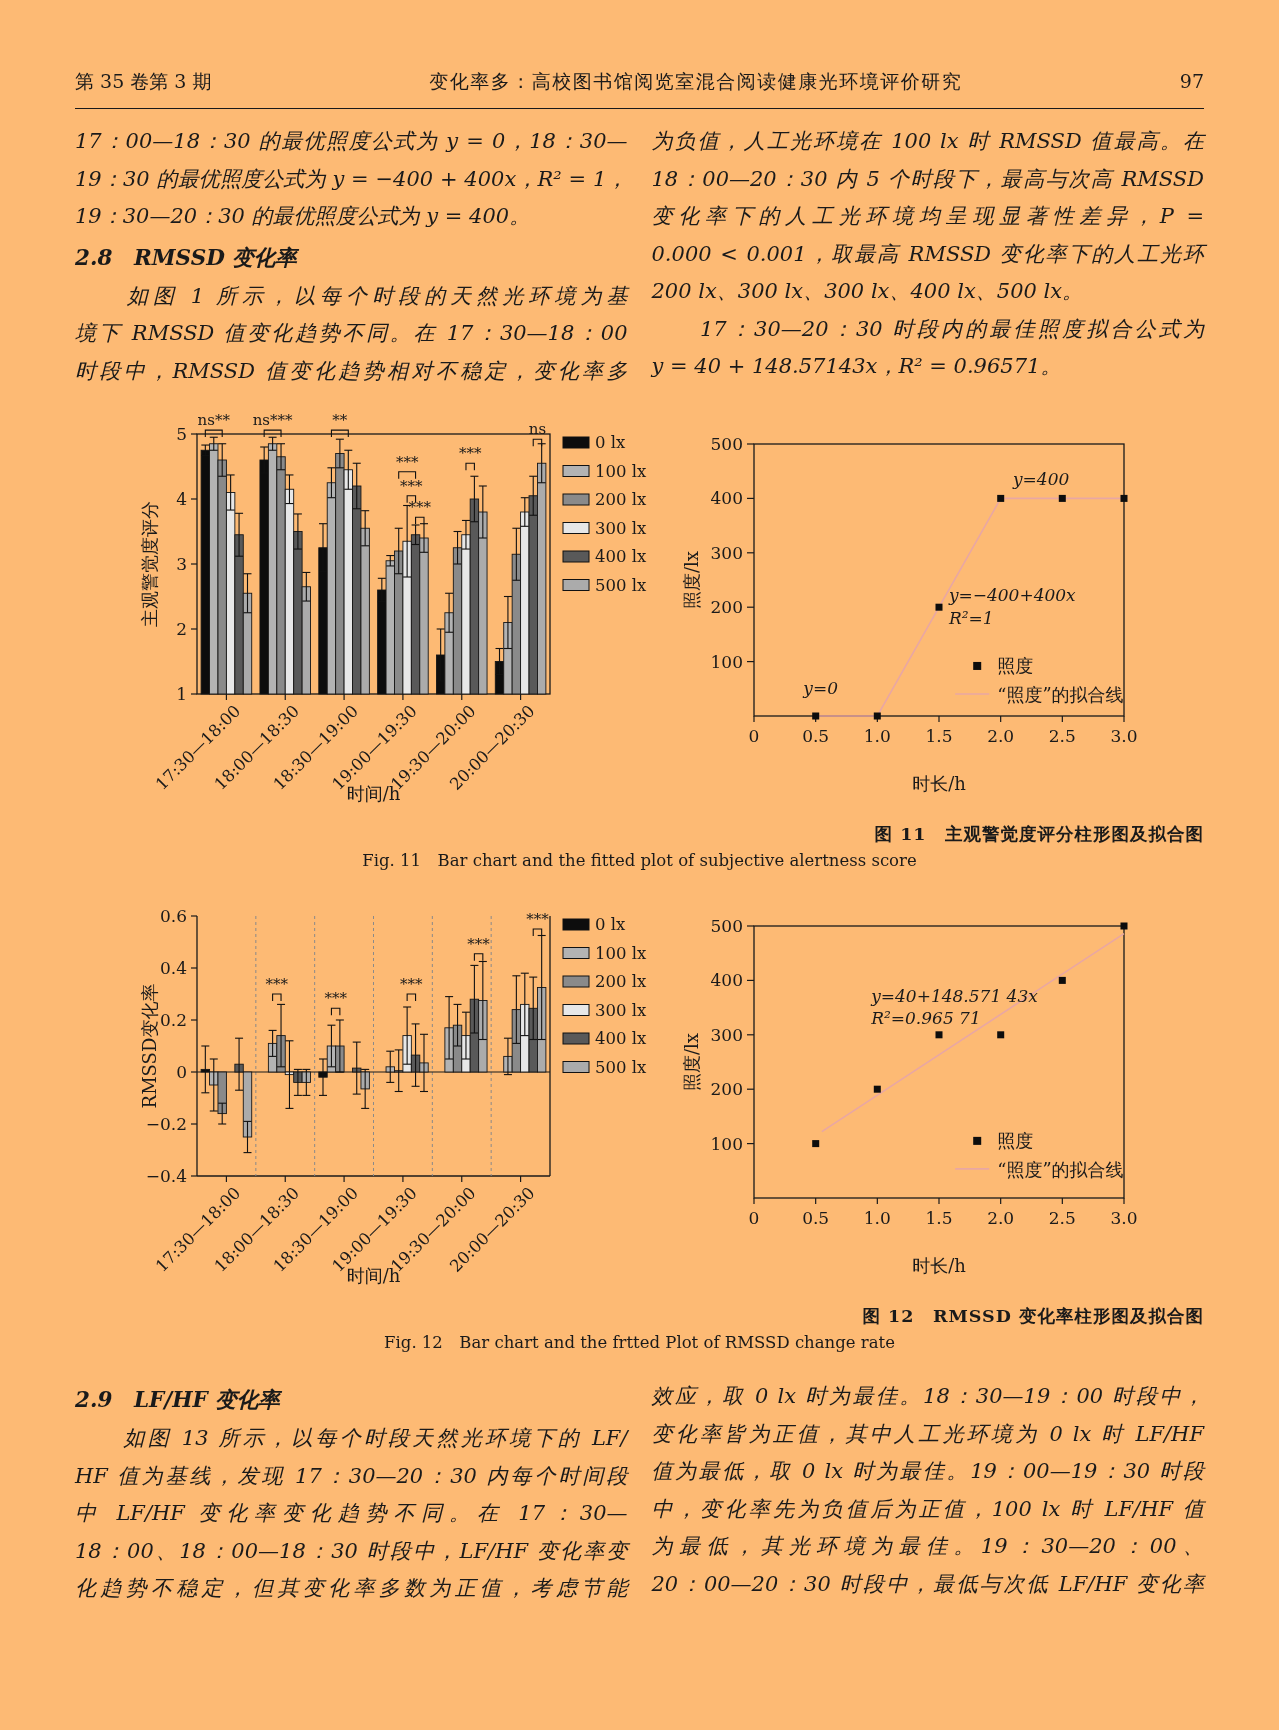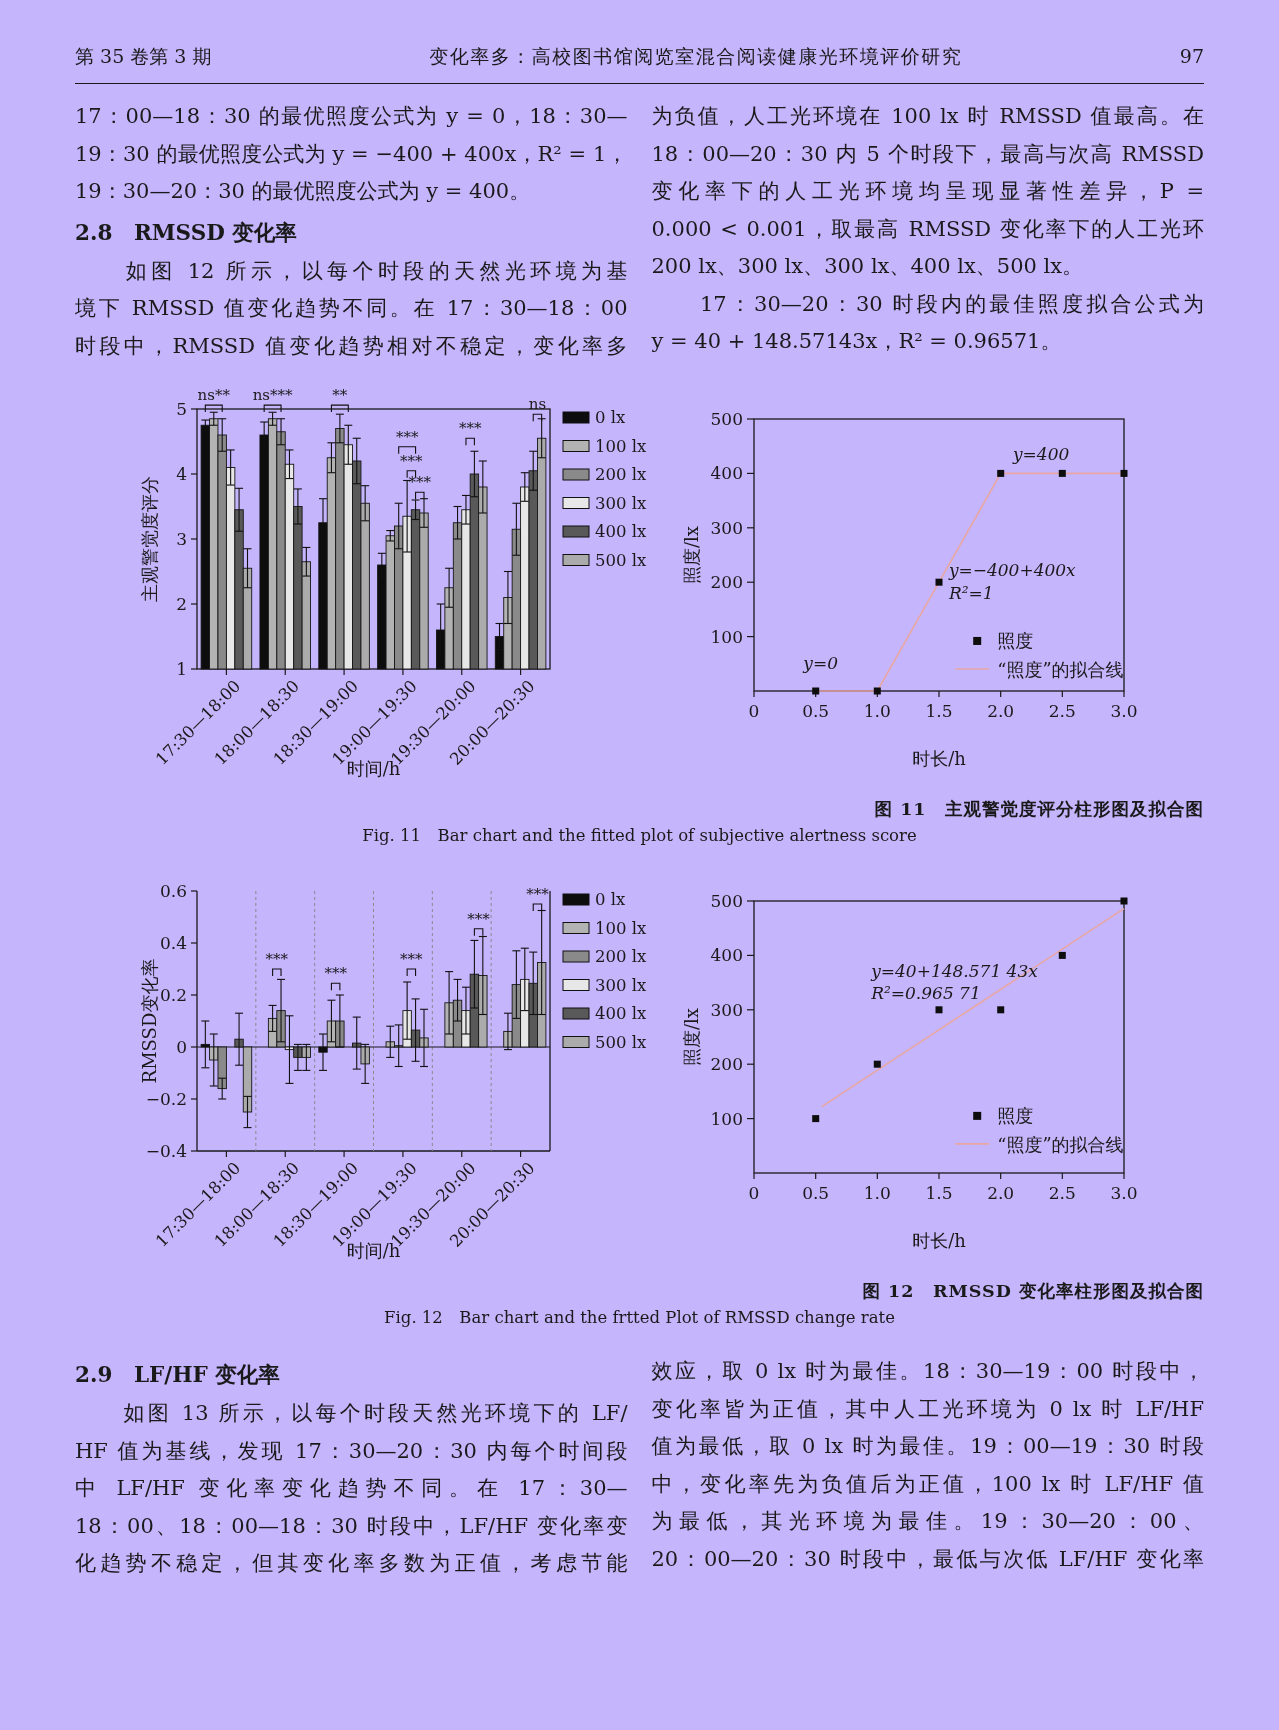--- a/index.html
+++ b/index.html
@@ -1,21 +1,21 @@
 <!DOCTYPE html>
 <html><head>
 <meta charset="utf-8">
 <style>
   html,body{margin:0;padding:0;background:#f4f4f2;}
   body{width:1279px;height:1730px;position:relative;overflow:hidden;
        font-family:"DejaVu Serif","Liberation Serif",serif;color:#1a1a1a;}
-  .page{width:1279px;height:1730px;background:#c4b5fd;box-sizing:border-box;padding:44px 75px 0;}
+  .page{width:1279px;height:1730px;background:#fdba74;box-sizing:border-box;padding:69px 75px 0;}
   .header{display:flex;align-items:baseline;border-bottom:1.6px solid #1a1a1a;padding-bottom:13px;font-size:19px;}
   .header .ttl{flex:1;text-align:center;letter-spacing:1.5px;}
-  .twocol{display:flex;gap:24px;margin-top:14px;}
+  .twocol{display:flex;gap:24px;margin-top:14px;font-style:italic;}
   .col{flex:1;min-width:0;font-size:21px;line-height:37.5px;}
   .tline{text-align:justify;text-align-last:justify;}
   .tline.pend{text-align-last:left;}
   h3.h{font-size:21.5px;font-weight:700;margin:3px 0 2px;line-height:37px;}
   .figure{margin-top:20px;text-align:center;}
   .figrow{display:flex;justify-content:center;align-items:flex-end;gap:26px;}
   svg{display:block;}
   svg text{fill:#1a1a1a;font-family:"DejaVu Serif","Liberation Serif",serif;}
   .scatter{margin-bottom:12px;}
   .cap-zh{font-size:17.5px;font-weight:600;margin-top:12px;letter-spacing:1px;text-align:right;}
@@ -35,21 +35,21 @@
 
   <div class="twocol">
     <div class="col">
       <div>
           <div class="tline">17：00—18：30 的最优照度公式为 y = 0，18：30—</div>
           <div class="tline">19：30 的最优照度公式为 y = −400 + 400x，R² = 1，</div>
           <div class="tline pend">19：30—20：30 的最优照度公式为 y = 400。</div>
         </div>
       <h3 class="h">2.8　RMSSD 变化率</h3>
       <div>
-          <div class="tline">　　如图 12 所示，以每个时段的天然光环境为基</div>
+          <div class="tline">　　如图 1 所示，以每个时段的天然光环境为基</div>
           <div class="tline">境下 RMSSD 值变化趋势不同。在 17：30—18：00</div>
           <div class="tline">时段中，RMSSD 值变化趋势相对不稳定，变化率多</div>
         </div>
     </div>
     <div class="col">
       <div>
           <div class="tline">为负值，人工光环境在 100 lx 时 RMSSD 值最高。在</div>
           <div class="tline">18：00—20：30 内 5 个时段下，最高与次高 RMSSD</div>
           <div class="tline">变化率下的人工光环境均呈现显著性差异，P =</div>
           <div class="tline">0.000 &lt; 0.001，取最高 RMSSD 变化率下的人工光环</div>

